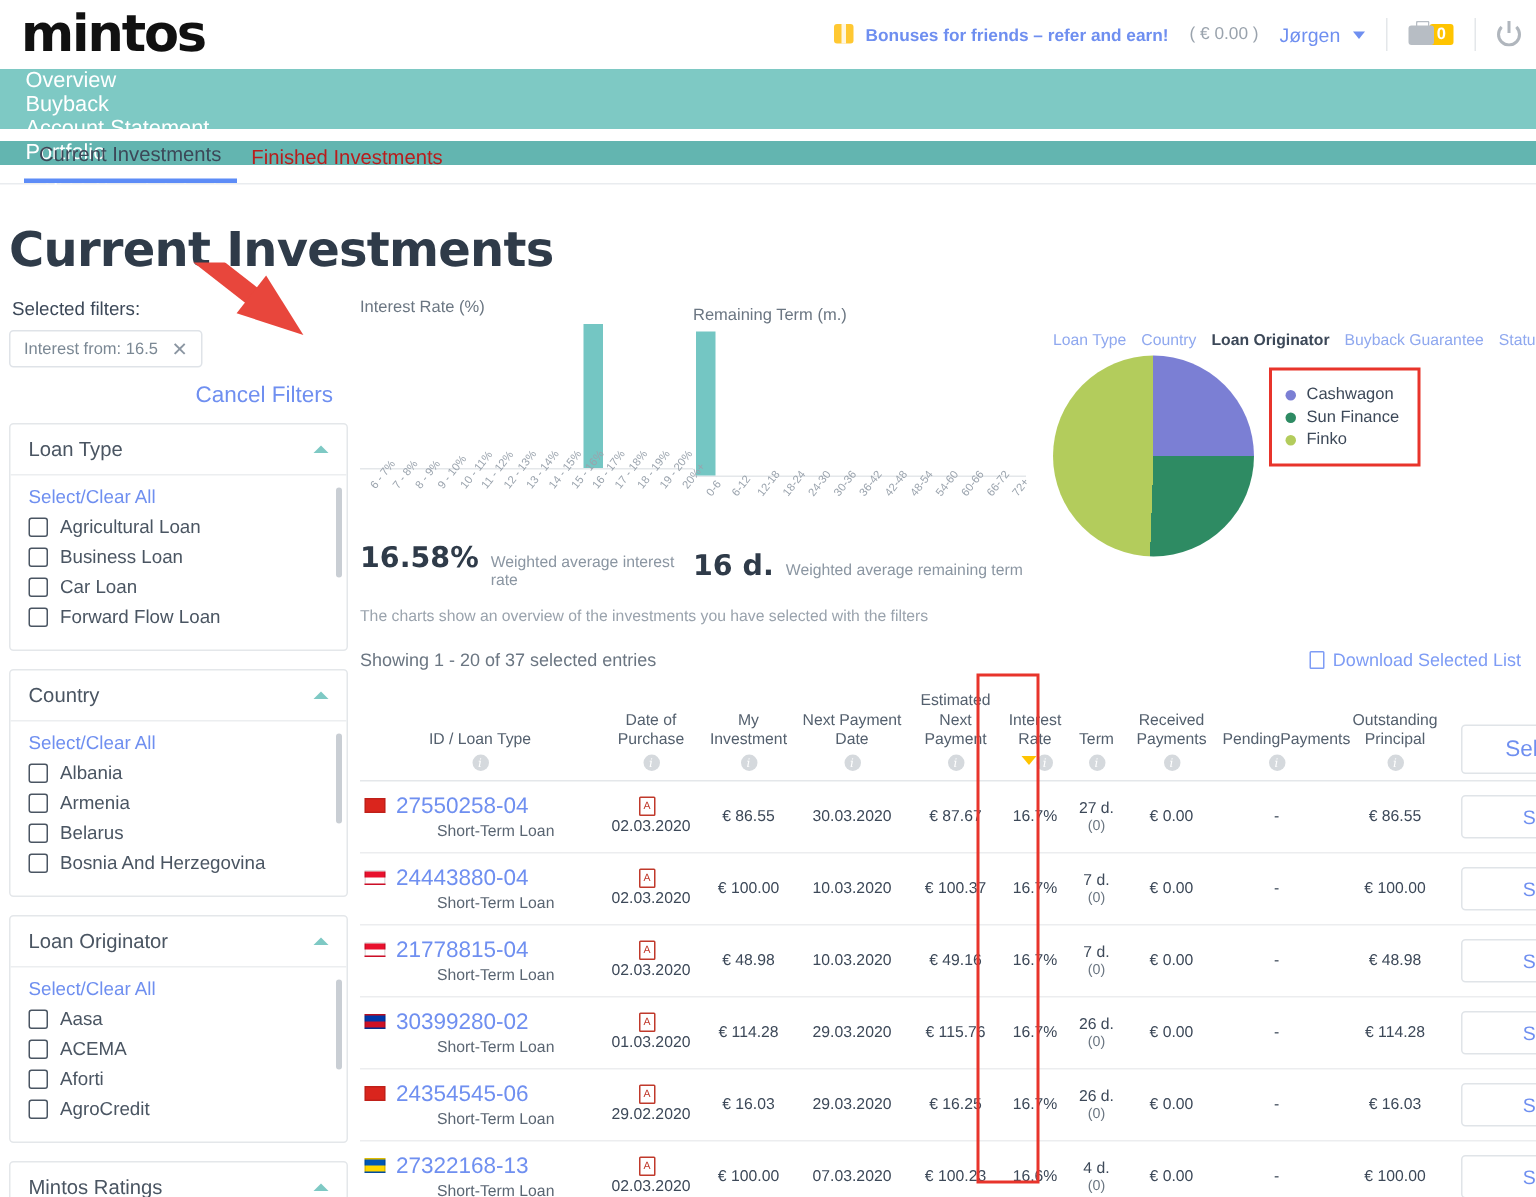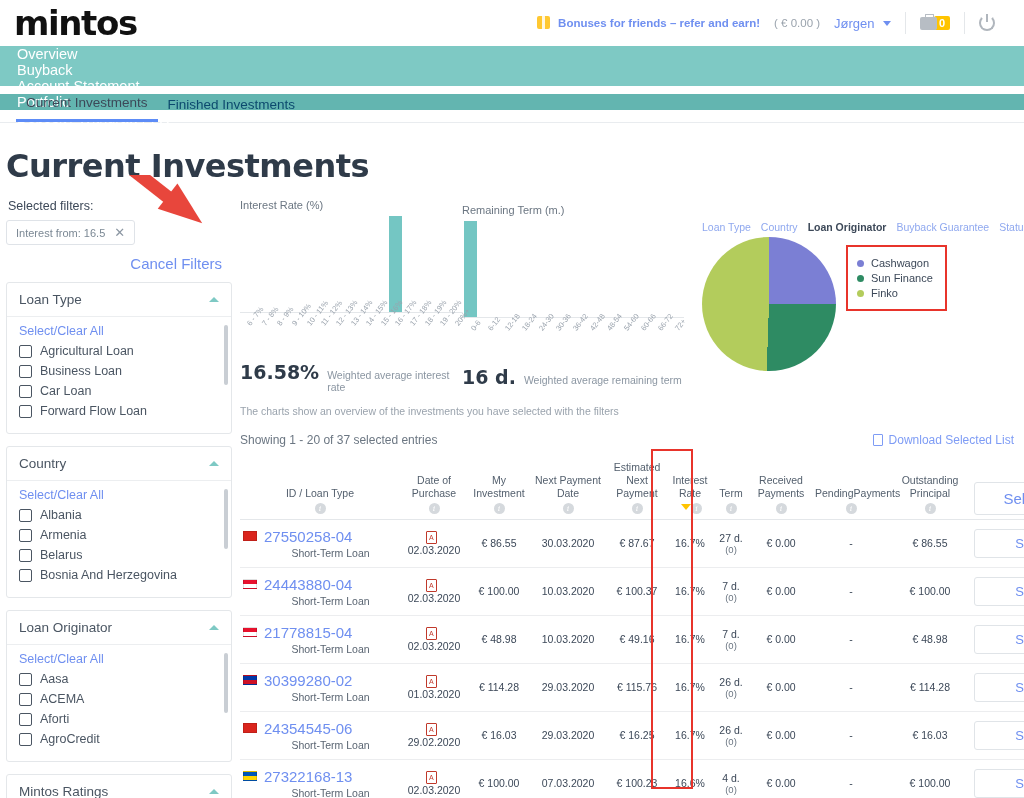--- a/index.html
+++ b/index.html
@@ -5,21 +5,21 @@
   * { box-sizing: border-box; }
   html, body { margin:0; padding:0; }
   body {
     width:1024px; height:798px; overflow:hidden;
     font-family:"Liberation Sans", sans-serif;
     background:#ffffff; color:#3c4858;
     font-size:12px;
   }
 
   
-  .topbar { height:46px; display:flex; align-items:center; padding:0 29px 0 14px; background:#fff; }
+  .topbar { height:46px; display:flex; align-items:center; padding:0 10px 0 14px; background:#fff; }
   .logo { font-size:34px; font-weight:bold; letter-spacing:-1.4px; color:#111; line-height:34px; font-family:"DejaVu Sans", sans-serif; }
   .top-right { margin-left:auto; display:flex; align-items:center; gap:14px; font-size:12px; }
   .bonus-link { color:#6f8ff0; font-weight:bold; font-size:11.5px; text-decoration:none; white-space:nowrap; }
   .gift-icon { display:inline-block; width:13px; height:13px; background:#ffc832; border-radius:2px; position:relative; margin-right:5px; vertical-align:-2px; }
   .gift-icon:after { content:""; position:absolute; left:5px; top:0; width:3px; height:13px; background:#fff; opacity:.85; }
   .balance { color:#9aa3ad; font-size:11.5px; white-space:nowrap; }
   .user-name { color:#6f8ff0; font-size:13px; }
   .caret { display:inline-block; width:0; height:0; border-left:4px solid transparent; border-right:4px solid transparent; border-top:5px solid #6f8ff0; margin-left:5px; vertical-align:2px; }
   .divider-v { width:1px; height:22px; background:#e4e7ea; }
   .briefcase { display:flex; align-items:center; }
@@ -29,21 +29,21 @@
   .power { width:16px; height:16px; border:2px solid #b0b6bd; border-radius:50%; position:relative; border-top-color:transparent; }
   .power:after { content:""; position:absolute; left:5px; top:-3px; width:2px; height:8px; background:#b0b6bd; }
 
   
   .navbar { height:40px; background:#7ec9c4; display:flex; align-items:stretch;flex-direction:column; }
   .nav-item { display:flex; align-items:center; padding:0 17px; color:#fff; font-size:14.5px; cursor:pointer; white-space:nowrap; }
   .nav-item.active { background:#63b5b0; }
 
   
   .subnav { height:37px; display:flex; align-items:stretch; padding-left:16px; border-bottom:1px solid #e9ecef; background:#fff; }
-  .subnav-item { display:flex; align-items:center; padding:0 10px; font-size:13.5px; color:#0c4a6e; cursor:pointer; }
+  .subnav-item { display:flex; align-items:center; padding:0 10px; font-size:13.5px; color:#b91c1c; cursor:pointer; }
   .subnav-item.active { color:#3c4858; border-bottom:3px solid #5d8cf7; }
 
   
   .page-title { font-size:32px; font-weight:bold; color:#2f3b49; margin:24px 0 0 6px; font-family:"DejaVu Sans", sans-serif; letter-spacing:-0.5px; }
 
   .content { display:flex; padding:0 0 0 6px; }
   .sidebar { width:226px; flex:0 0 226px; padding-top:14px; position:relative; }
   .selected-filters-label { font-size:12.5px; color:#3c4858; margin:0 0 7px 2px; }
   .chip { display:inline-flex; align-items:center; gap:9px; border:1px solid #dfe3e8; border-radius:3px; padding:5px 9px; font-size:11px; color:#7b8894; background:#fff; }
   .chip .x { color:#8b96a2; font-size:13px; cursor:pointer; line-height:1; }

